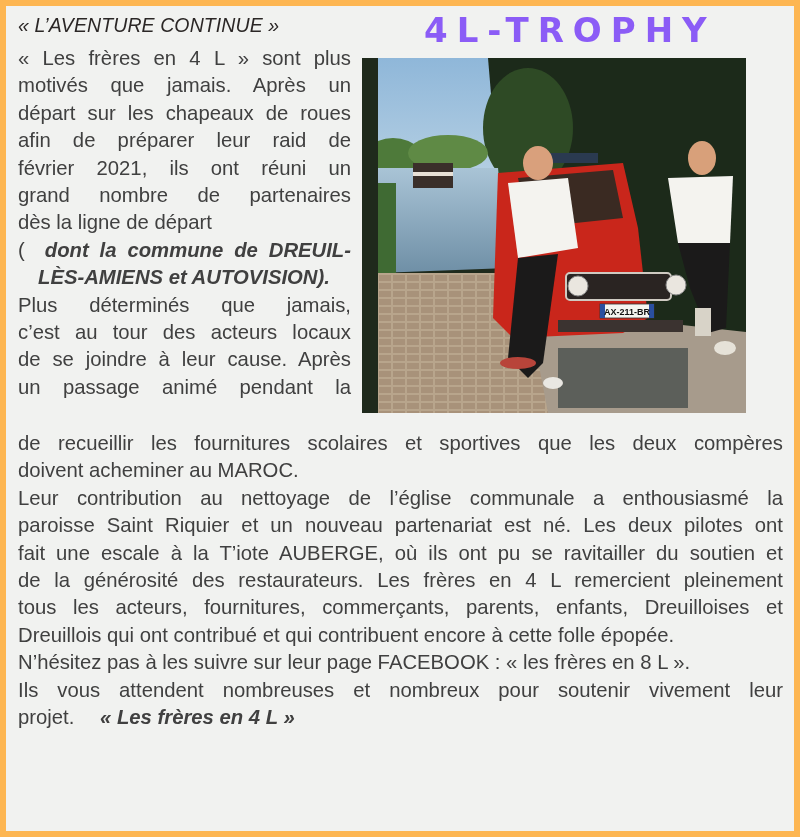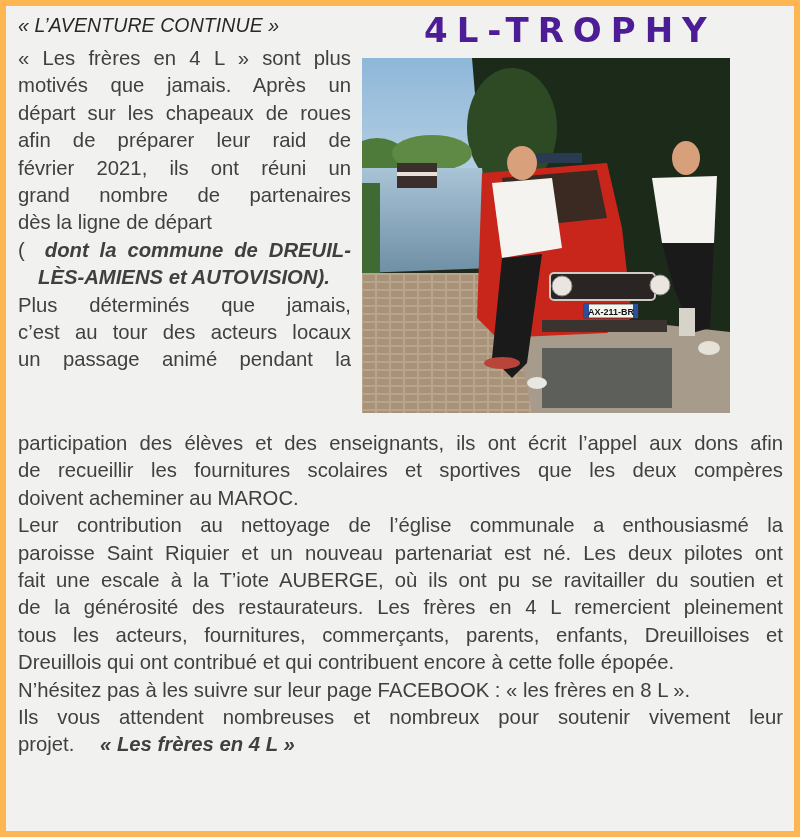--- a/index.html
+++ b/index.html
@@ -21,21 +21,21 @@
       font-size: 19.5px; font-weight: normal; font-style: italic;
       color: #2b2726;
       letter-spacing: 0.1px;
     }
     .brand {
       position: absolute; left: 418px; top: 4px;
       font-family: "DejaVu Sans", sans-serif;
       font-weight: bold;
       font-size: 34px;
       letter-spacing: 9px;
-      color: #4c1d95;
+      color: #8b5cf6;
     }
     .text {
       position: absolute;
       font-size: 20.3px;
       line-height: 27.4px;
       text-align: justify;
       color: #404040;
     }
     .col-left {
       left: 12px; top: 39px; width: 333px;
@@ -45,20 +45,21 @@
     }
     .line { display: block; text-align: justify; text-align-last: justify; white-space: nowrap; }
     .line.last { text-align-last: left; }
     .bi { font-weight: bold; font-style: italic; margin-left: 20px; }
     .photo {
       position: absolute;
       left: 356px; top: 52px;
       width: 368px; height: 355px;
       overflow: hidden;
       background: #1f2a1c;
+      padding-left: 16px;
     }
     .photo svg { display: block; }
   </style>
 </head>
 <body>
 
 <div class="page">
 
   <div class="title-row">« L’AVENTURE CONTINUE »</div>
   <div class="brand">4L-TROPHY</div>
@@ -68,20 +69,21 @@
     <span class="line">motivés que jamais. Après un</span>
     <span class="line">départ sur les chapeaux de roues</span>
     <span class="line">afin de préparer leur raid de</span>
     <span class="line">février 2021, ils ont réuni un</span>
     <span class="line">grand nombre de partenaires</span>
     <span class="line last">dès la ligne de départ</span>
     <span class="line"><span>(</span><span class="bi">dont la commune de DREUIL-</span></span>
     <span class="line last bi">LÈS-AMIENS et AUTOVISION).</span>
     <span class="line">Plus déterminés que jamais,</span>
     <span class="line">c’est au tour des acteurs locaux</span>
+    <span class="line">de se joindre à leur cause. Après</span>
     <span class="line">un passage animé pendant la</span>
   </div>
 
   <div class="photo">
     <svg width="423" height="355" viewBox="0 0 423 355">
       <defs>
         <linearGradient id="sky" x1="0" y1="0" x2="0" y2="1">
           <stop offset="0" stop-color="#8fb7d9"></stop>
           <stop offset="1" stop-color="#cfe0ea"></stop>
         </linearGradient>
@@ -136,21 +138,20 @@
 
       <ellipse cx="324" cy="100" rx="14" ry="17" fill="#d8a07a"></ellipse>
       <path d="M290,120 L355,118 L352,185 L300,185 Z" fill="#f4f3ef"></path>
       <path d="M300,185 L352,185 L348,270 L330,275 L312,230 Z" fill="#1b1a1a"></path>
       <rect x="317" y="250" width="16" height="28" fill="#d8d3c8"></rect>
       <ellipse cx="347" cy="290" rx="11" ry="7" fill="#e6e2d8"></ellipse>
     </svg>
   </div>
 
   <div class="text col-full">
-    <span class="line">participation des élèves et des enseignants, ils ont écrit l’appel aux dons afin</span>
     <span class="line">de recueillir les fournitures scolaires et sportives que les deux compères</span>
     <span class="line last">doivent acheminer au MAROC.</span>
     <span class="line">Leur contribution au nettoyage de l’église communale a enthousiasmé la</span>
     <span class="line">paroisse  Saint Riquier et un nouveau partenariat est né. Les deux pilotes ont</span>
     <span class="line">fait une escale à la T’iote AUBERGE, où ils ont pu se ravitailler du soutien et</span>
     <span class="line">de la générosité des restaurateurs. Les frères en 4 L remercient pleinement</span>
     <span class="line">tous les acteurs, fournitures, commerçants, parents, enfants, Dreuilloises et</span>
     <span class="line last">Dreuillois qui ont contribué et qui contribuent encore à cette folle épopée.</span>
     <span class="line last">N’hésitez pas à les suivre sur leur page FACEBOOK : « les frères en 8 L ».</span>
     <span class="line">Ils vous attendent nombreuses et nombreux pour soutenir vivement leur</span>

